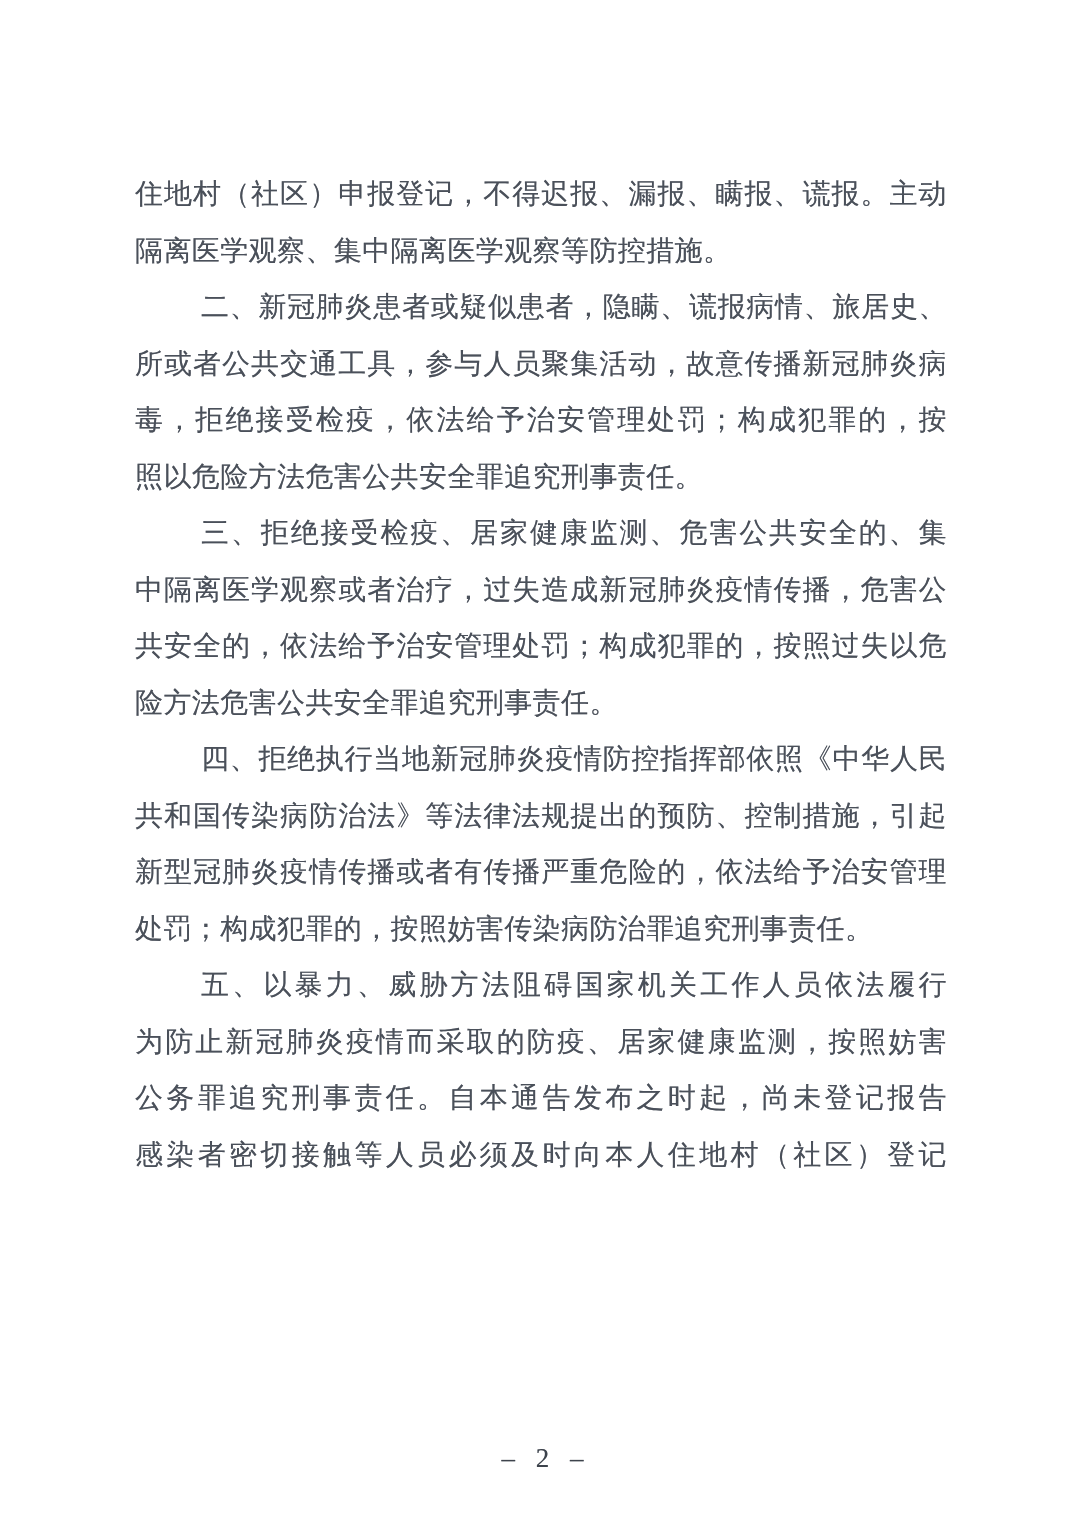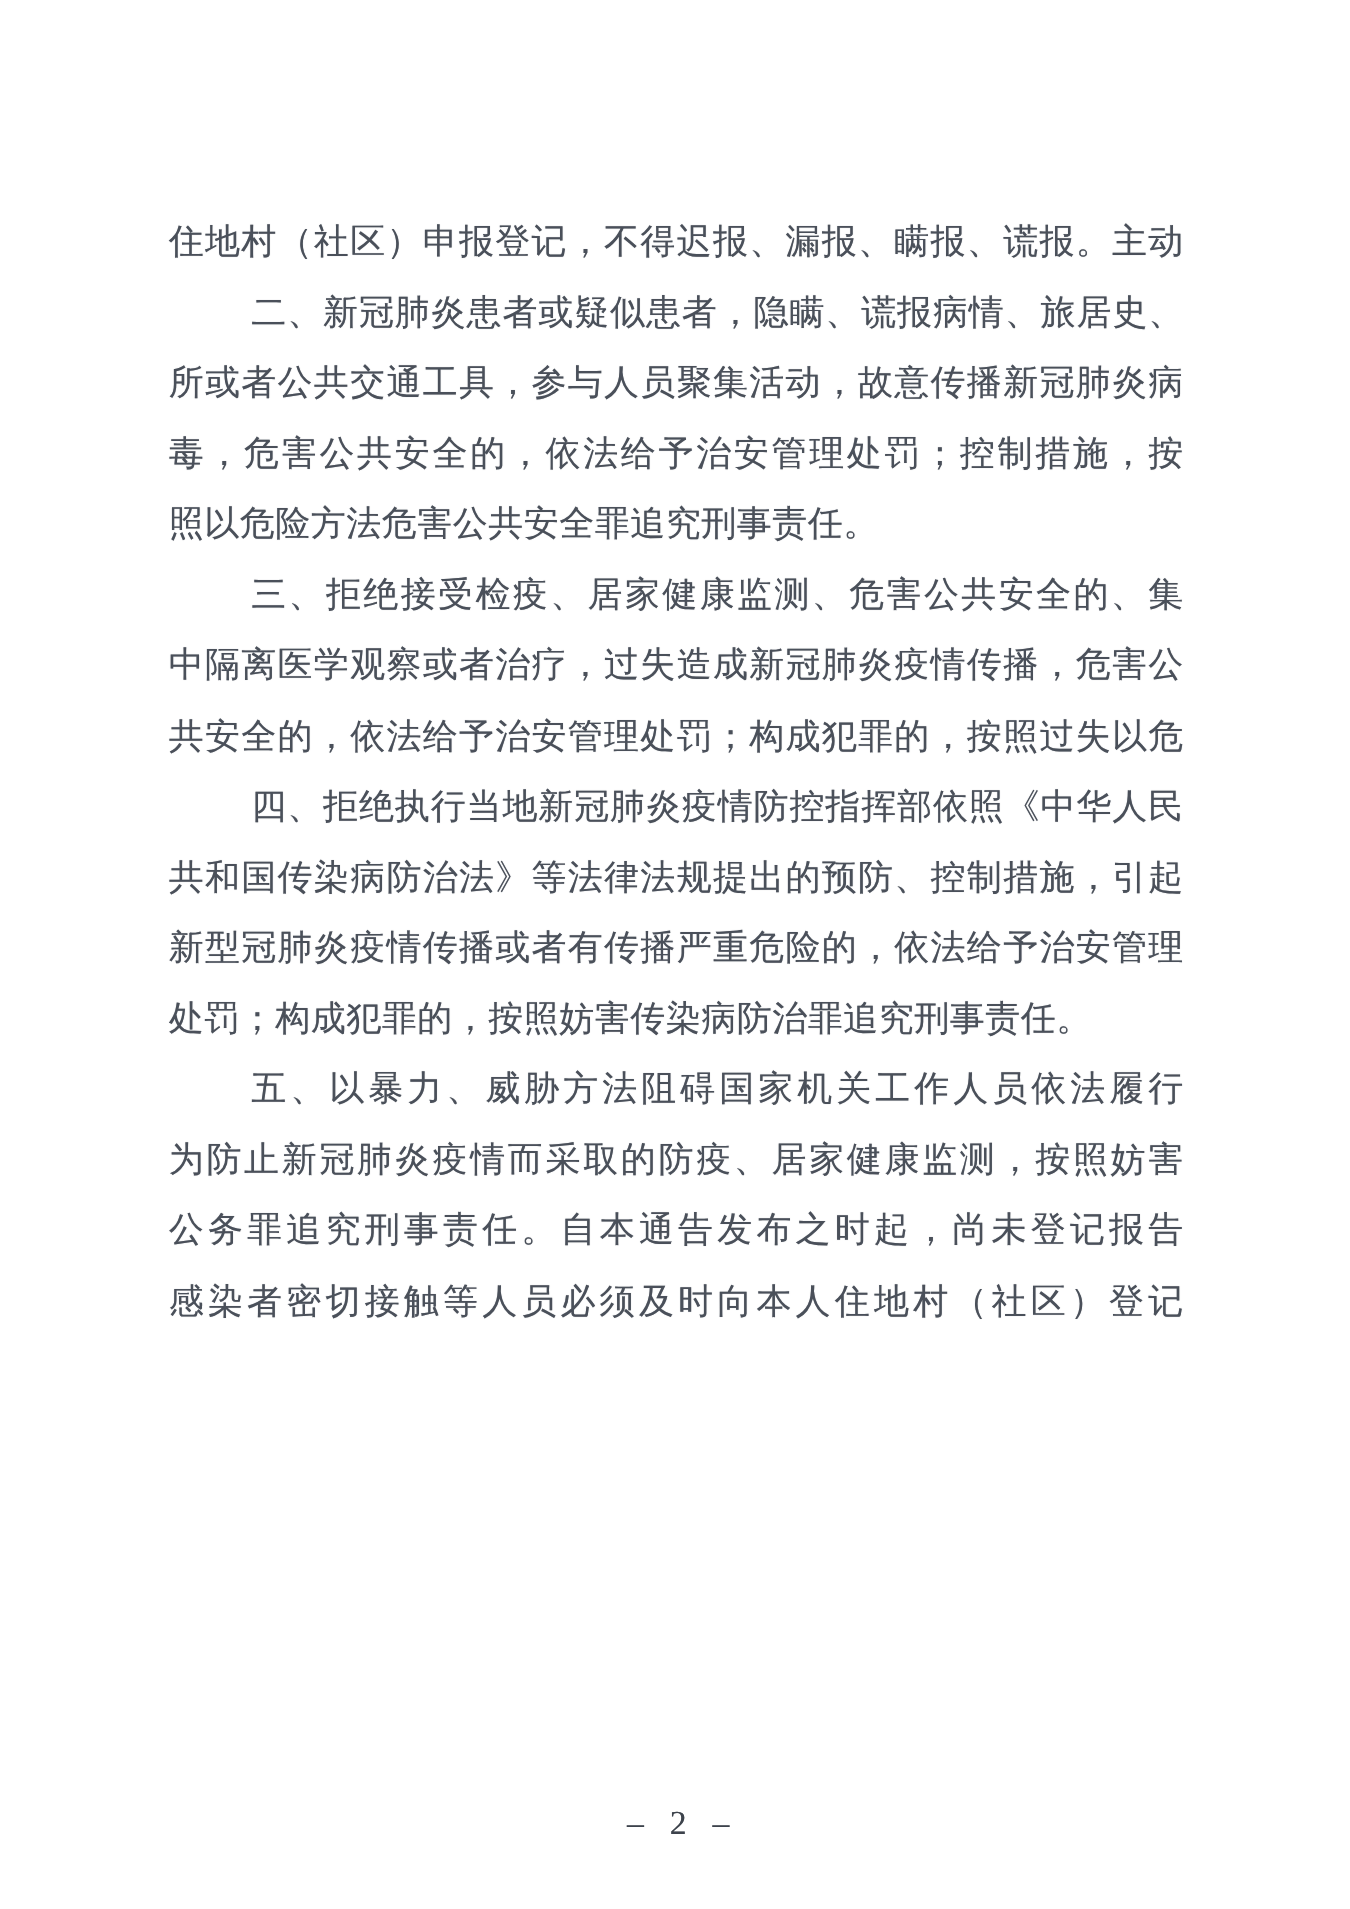--- a/index.html
+++ b/index.html
@@ -53,27 +53,29 @@
     color: #3d434c;
     text-shadow: 0 0 0.5px rgba(61, 67, 76, 0.5);
   }
 </style>
 </head>
 <body>
 
 <div class="page">
   <div class="content" style="color: rgb(74, 80, 90);">
       <div class="line">住地村（社区）申报登记，不得迟报、漏报、瞒报、谎报。主动</div>
+      <div class="line short">隔离医学观察、集中隔离医学观察等防控措施。</div>
       <div class="line indent">二、新冠肺炎患者或疑似患者，隐瞒、谎报病情、旅居史、</div>
       <div class="line">所或者公共交通工具，参与人员聚集活动，故意传播新冠肺炎病</div>
-      <div class="line">毒，危害公共安全的，依法给予治安管理处罚；控制措施，按</div>
+      <div class="line">毒，拒绝接受检疫，依法给予治安管理处罚；构成犯罪的，按</div>
       <div class="line short">照以危险方法危害公共安全罪追究刑事责任。</div>
       <div class="line indent">三、拒绝接受检疫、居家健康监测、危害公共安全的、集</div>
       <div class="line">中隔离医学观察或者治疗，过失造成新冠肺炎疫情传播，危害公</div>
       <div class="line">共安全的，依法给予治安管理处罚；构成犯罪的，按照过失以危</div>
+      <div class="line short">险方法危害公共安全罪追究刑事责任。</div>
       <div class="line indent">四、拒绝执行当地新冠肺炎疫情防控指挥部依照《中华人民</div>
       <div class="line">共和国传染病防治法》等法律法规提出的预防、控制措施，引起</div>
       <div class="line">新型冠肺炎疫情传播或者有传播严重危险的，依法给予治安管理</div>
       <div class="line short">处罚；构成犯罪的，按照妨害传染病防治罪追究刑事责任。</div>
       <div class="line indent">五、以暴力、威胁方法阻碍国家机关工作人员依法履行</div>
       <div class="line">为防止新冠肺炎疫情而采取的防疫、居家健康监测，按照妨害</div>
       <div class="line">公务罪追究刑事责任。自本通告发布之时起，尚未登记报告</div>
       <div class="line">感染者密切接触等人员必须及时向本人住地村（社区）登记</div>
     </div>
   <div class="footer">– 2 –</div>

